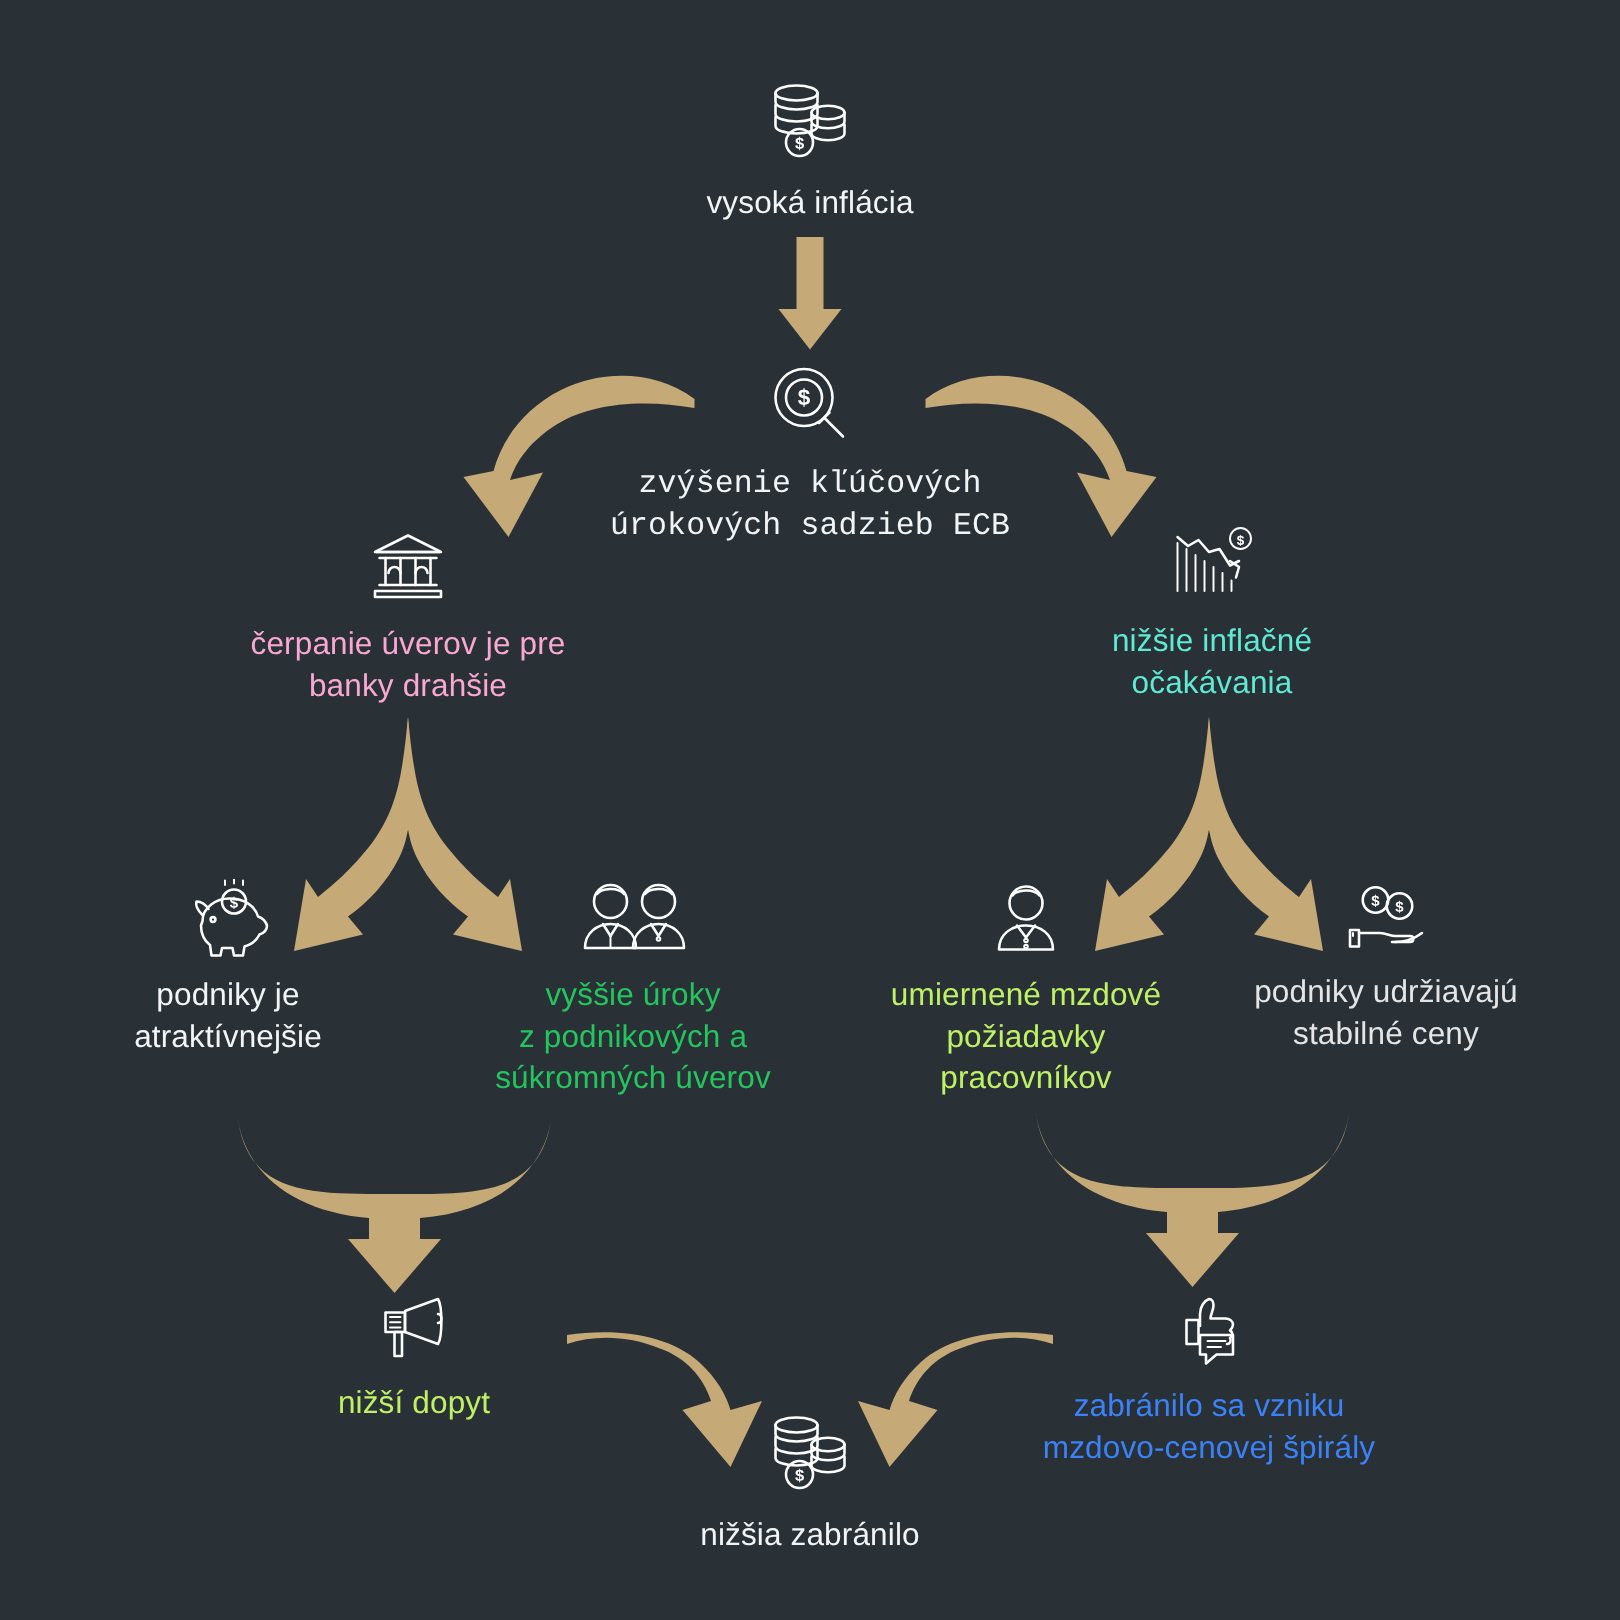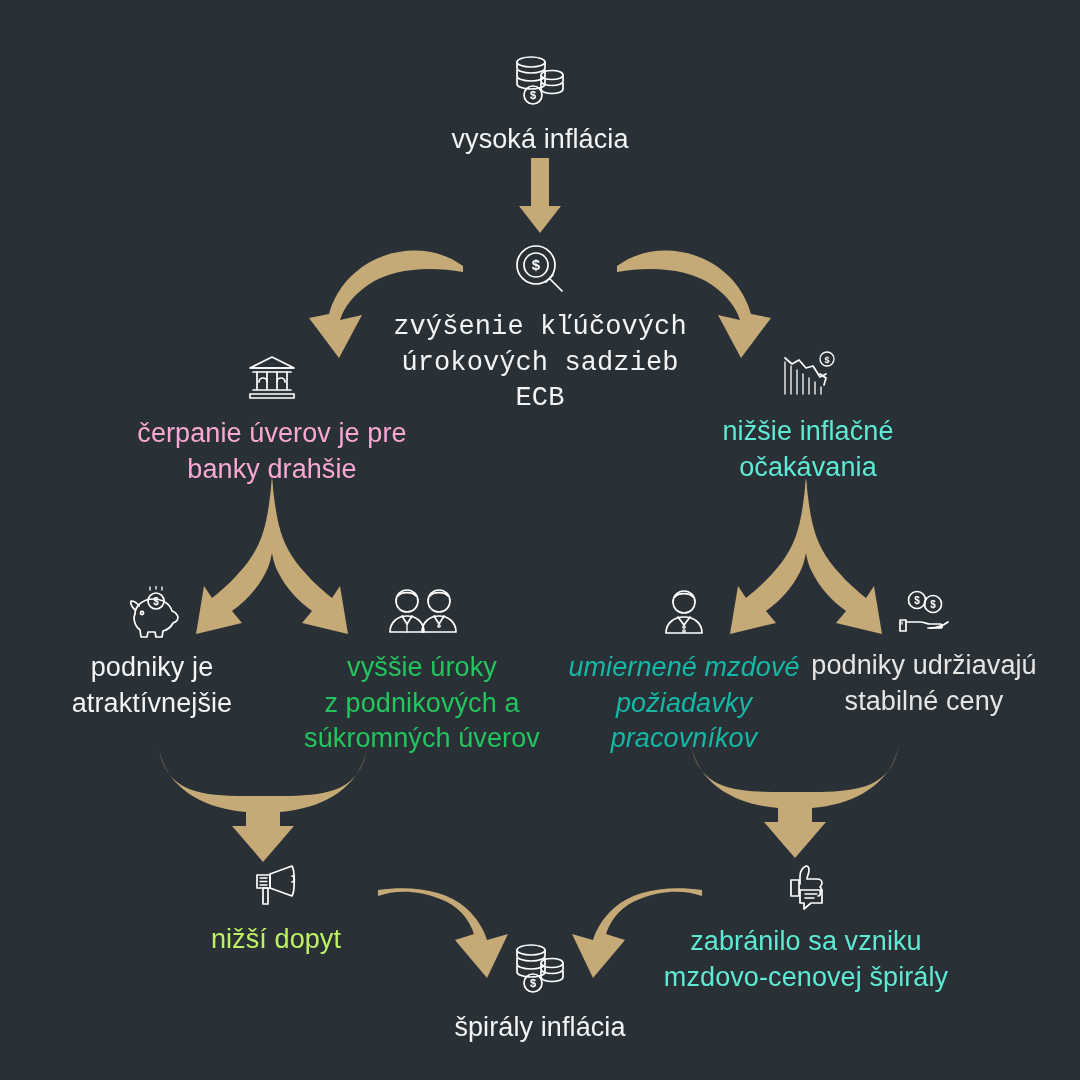--- a/index.html
+++ b/index.html
@@ -34,21 +34,21 @@
     align-items: center;
     text-align: center;
   }
   .node .icon {
     display: block;
     line-height: 0;
     margin-bottom: 12px;
   }
   .node .label {
     color: #f2f4f5;
-    font-size: 27px;
+    font-size: 21px;
     line-height: 1.32;
     letter-spacing: 0.1px;
     white-space: pre-line;
     font-weight: 400;
   }
   .ico-stroke {
     fill: none;
     stroke: #ffffff;
     stroke-width: 1.7;
     stroke-linecap: round;
@@ -312,21 +312,21 @@
     <span class="icon">
       <svg width="50" height="52" viewBox="0 0 50 52">
         <circle class="ico-stroke" cx="25" cy="16" r="11"></circle>
         <path class="ico-stroke" d="M16 11 c3-4 14-5 18 0"></path>
         <path class="ico-stroke" d="M7 47 c0-10 8-16 18-16 c10 0 18 6 18 16 z"></path>
         <path class="ico-stroke" d="M19 31 l6 8 l6-8"></path>
         <circle class="ico-thin" cx="25" cy="41" r="1.2"></circle>
         <circle class="ico-thin" cx="25" cy="45" r="1.2"></circle>
       </svg>
     </span>
-    <span class="label" style="color: #14b8a6; font-style: italic;">umiernené mzdové
+    <span class="label" style="color: #bef264;">umiernené mzdové
 požiadavky
 pracovníkov</span>
   </div>
 
   <div class="node" style="left:794px; top:586px; width:260px;">
     <span class="icon">
       <svg width="62" height="50" viewBox="0 0 62 50">
         <circle class="ico-stroke" cx="24" cy="14" r="8.5"></circle>
         <text class="ico-text" x="24" y="18" font-size="10">$</text>
         <circle class="ico-stroke" cx="40" cy="18" r="8.5"></circle>
@@ -356,34 +356,34 @@
 
   <div class="node" style="left:636px; top:862px; width:340px;">
     <span class="icon">
       <svg width="56" height="50" viewBox="0 0 56 50">
         <path class="ico-stroke" d="M22 22 v-8 c0-5 3-9 6-10 c2 0 3 2 3 4 c0 4-2 6-2 9 h10 c3 0 5 2 5 4 c0 2-1 3-2 4 c2 1 2 4 0 5 c1 2 0 4-2 4"></path>
         <path class="ico-stroke" d="M13 18 h8 v16 h-8 Z"></path>
         <path class="ico-stroke" d="M22 28 h22 v13 h-11 l-7 6 v-6 h-4 Z"></path>
         <path class="ico-thin" d="M27 32 h12 M27 36 h9"></path>
       </svg>
     </span>
-    <span class="label" style="color: #5eead4;">zabránilo sa vzniku
+    <span class="label" style="color: #3b82f6;">zabránilo sa vzniku
 mzdovo-cenovej špirály</span>
   </div>
 
   <div class="node" style="left:390px; top:938px; width:300px;">
     <span class="icon">
       <svg width="64" height="60" viewBox="0 0 64 60">
         <ellipse class="ico-stroke" cx="23" cy="12" rx="14" ry="5"></ellipse>
         <path class="ico-stroke" d="M9 12 v6 c0 2.8 6.3 5 14 5 s14-2.2 14-5 v-6"></path>
         <path class="ico-stroke" d="M9 20 v6 c0 2.8 6.3 5 14 5 s14-2.2 14-5 v-6"></path>
         <path class="ico-stroke" d="M9 28 v6 c0 2.8 6.3 5 14 5 s14-2.2 14-5 v-6"></path>
         <ellipse class="ico-stroke" cx="44" cy="25" rx="11" ry="4.5"></ellipse>
         <path class="ico-stroke" d="M33 25 v6 c0 2.5 4.9 4.5 11 4.5 s11-2 11-4.5 v-6"></path>
         <path class="ico-stroke" d="M33 33 v6 c0 2.5 4.9 4.5 11 4.5 s11-2 11-4.5 v-6"></path>
         <circle class="ico-stroke" cx="25" cy="45" r="9"></circle>
         <text class="ico-text" x="25" y="49" font-size="11">$</text>
       </svg>
     </span>
-    <span class="label" style="color: rgb(242, 244, 245);">špirály inflácia</span>
+    <span class="label" style="color: rgb(242, 244, 245);">nižšia zabránilo</span>
   </div>
 
 </div>
 
 </body></html>

